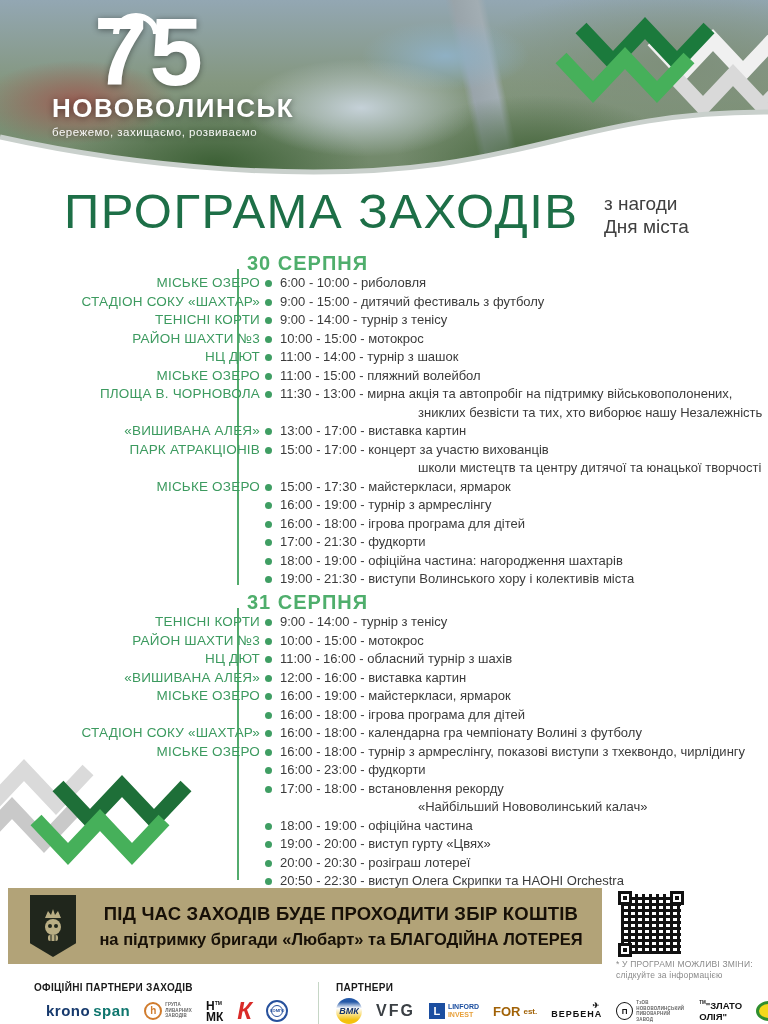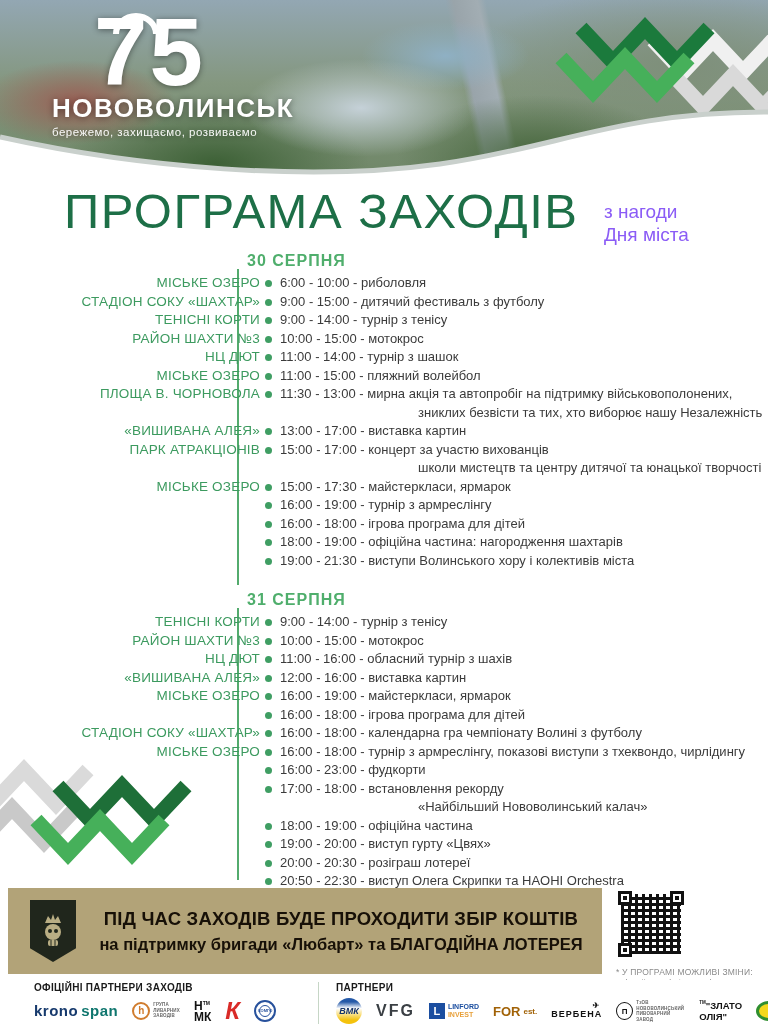--- a/index.html
+++ b/index.html
@@ -22,72 +22,72 @@
   .logo-num{font-size:96px;font-weight:600;line-height:100px;letter-spacing:2px;padding-left:42px;}
   .logo-crown{position:absolute;left:58px;top:10px;}
   .logo-city{font-size:26px;font-weight:700;letter-spacing:1.5px;line-height:28px;margin-top:-8px;}
   .logo-tagline{font-size:11.5px;letter-spacing:.5px;margin-top:4px;opacity:.95;}
   .zigzag-tr{position:absolute;right:0;top:0;}
   .zigzag-bl{position:absolute;left:0;top:756px;}
 
   
   .title-row{position:absolute;left:64px;top:184px;width:660px;}
   .page-title{font-size:49px;line-height:54px;font-weight:500;color:#1d6f47;letter-spacing:1.5px;margin:0;display:inline-block;}
-  .occasion{position:absolute;left:540px;top:16px;font-size:19px;line-height:23px;color:#8b5cf6;font-weight:500;}
+  .occasion{position:absolute;left:540px;top:8px;font-size:19px;line-height:23px;color:#404040;font-weight:500;}
 
   
   .day{position:absolute;left:0;width:768px;}
   .day-30{top:252px;height:338px;}
   .day-31{top:591px;height:300px;}
-  .day-date{position:absolute;left:247px;top:0;margin:0;font-size:16px;font-weight:700;
+  .day-date{position:absolute;left:247px;top:0;margin:0;font-size:20px;font-weight:700;
             letter-spacing:1px;color:#4fae6c;}
   .vline{position:absolute;left:237px;width:2px;background:#53ab6d;}
   .day-30 .vline{top:17px;height:316px;}
   .day-31 .vline{top:17px;height:272px;}
   .rows{position:absolute;left:0;top:22px;width:768px;}
   .row{display:flex;align-items:flex-start;font-size:13px;line-height:18.5px;color:#3b3b3b;}
   .venue{width:230px;text-align:right;color:#3c9a5f;font-size:13.5px;font-weight:500;letter-spacing:.2px;padding-left:30px;}
   .bullet{width:17px;display:flex;justify-content:center;}
   .dot{width:7px;height:7px;border-radius:50%;background:#3f9e63;margin-top:6px;}
   .content{flex:1;padding-left:3px;}
   .time{white-space:nowrap;}
   .line2{padding-left:138px;}
 
   
-  .banner{position:absolute;left:8px;top:888px;width:594px;height:86px;background:#b2a378;
+  .banner{position:absolute;left:8px;top:888px;width:594px;height:76px;background:#b2a378;
           display:flex;align-items:center;}
   .emblem{width:46px;height:62px;margin-left:22px;flex:0 0 auto;
           background:#20261c;clip-path:polygon(0 0,100% 0,100% 78%,50% 100%,0 78%);
           display:flex;align-items:center;justify-content:center;}
   .banner-text{flex:1;text-align:center;color:#171007;padding:0 10px 0 14px;}
   .banner-line1{font-size:18.5px;font-weight:700;letter-spacing:.2px;}
   .banner-line2{font-size:16.5px;font-weight:700;margin-top:5px;}
 
   
   .qr-wrap{position:absolute;left:616px;top:889px;width:145px;}
   .qr{position:relative;width:70px;height:70px;background:#fff;border:2px solid #fff;box-sizing:border-box;}
   .qr-inner{position:absolute;inset:3px;
     background-image:
       repeating-linear-gradient(0deg,#111 0 3px,rgba(0,0,0,0) 3px 6px),
       repeating-linear-gradient(90deg,#111 0 3px,#fff 3px 7px);}
   .finder{position:absolute;width:14px;height:14px;border:3px solid #111;background:#fff;box-sizing:border-box;}
   .finder::after{content:"";position:absolute;left:2px;top:2px;width:4px;height:4px;background:#111;}
   .f1{left:0;top:0;} .f2{right:0;top:0;} .f3{left:0;bottom:0;}
-  .qr-note{margin-top:8px;font-size:8.5px;line-height:11px;color:#8a8a8a;letter-spacing:.2px;}
+  .qr-note{margin-top:0;font-size:8.5px;line-height:11px;color:#8a8a8a;letter-spacing:.2px;}
 
   
   .footer{position:absolute;left:0;top:980px;width:768px;height:44px;background:#fff;}
   .footer-divider{position:absolute;left:318px;top:2px;width:1px;height:42px;background:#c6d6c6;}
   .f-col{position:absolute;top:2px;}
   .f-left{left:34px;width:276px;}
   .f-right{left:336px;width:424px;}
   .f-head{font-size:10px;font-weight:700;color:#1a1a1a;letter-spacing:.3px;}
   .f-logos{display:flex;align-items:center;margin-top:5px;gap:14px;}
   .lg{display:flex;align-items:center;gap:3px;}
-  .lg-kronospan{font-size:15px;font-weight:800;color:#173a6d;letter-spacing:.5px;}
+  .lg-kronospan{font-size:15px;font-weight:800;color:#173a6d;letter-spacing:.5px;margin-left:12px;}
   .lg-kronospan .lt{color:#0f766e;}
   .ring{width:18px;height:18px;border:2px solid #d07c2e;border-radius:50%;color:#d07c2e;
         font-size:10px;font-weight:700;display:flex;align-items:center;justify-content:center;box-sizing:border-box;}
   .tiny3{font-size:4.5px;line-height:5.5px;color:#666;font-weight:700;letter-spacing:.2px;}
   .lg-nmk{font-size:12px;line-height:11px;font-weight:800;color:#111;text-align:left;}
   .lg-nmk sup{font-size:5px;}
   .lg-k{font-size:24px;font-weight:800;color:#d92b28;font-style:italic;line-height:24px;}
   .globe{width:22px;height:22px;border:2px solid #27519c;border-radius:50%;box-sizing:border-box;position:relative;
          display:flex;align-items:center;justify-content:center;font-size:4px;color:#27519c;font-weight:700;}
   .globe::after{content:"";position:absolute;inset:3px;border:1px solid #27519c;border-radius:50%;}
@@ -258,20 +258,29 @@
           <div class="content" data-interactable="false">
             <div data-interactable="false"><span class="time" data-interactable="false">16:00 - 18:00</span><span data-interactable="false"> - </span><span data-interactable="false">ігрова програма для дітей</span></div>
           </div>
         </div>
         <div class="row" data-interactable="false">
           <div class="venue" data-interactable="false"></div>
           <div class="bullet" data-interactable="false">
             <span class="dot" data-interactable="false"></span>
           </div>
           <div class="content" data-interactable="false">
+            <div data-interactable="false"><span class="time" data-interactable="false">17:00 - 21:30</span><span data-interactable="false"> - </span><span data-interactable="false">фудкорти</span></div>
+          </div>
+        </div>
+        <div class="row" data-interactable="false">
+          <div class="venue" data-interactable="false"></div>
+          <div class="bullet" data-interactable="false">
+            <span class="dot" data-interactable="false"></span>
+          </div>
+          <div class="content" data-interactable="false">
             <div data-interactable="false"><span class="time" data-interactable="false">18:00 - 19:00</span><span data-interactable="false"> - </span><span data-interactable="false">офіційна частина: нагородження шахтарів</span></div>
           </div>
         </div>
         <div class="row" data-interactable="false">
           <div class="venue" data-interactable="false"></div>
           <div class="bullet" data-interactable="false">
             <span class="dot" data-interactable="false"></span>
           </div>
           <div class="content" data-interactable="false">
             <div data-interactable="false"><span class="time" data-interactable="false">19:00 - 21:30</span><span data-interactable="false"> - </span><span data-interactable="false">виступи Волинського хору і колективів міста</span></div>

